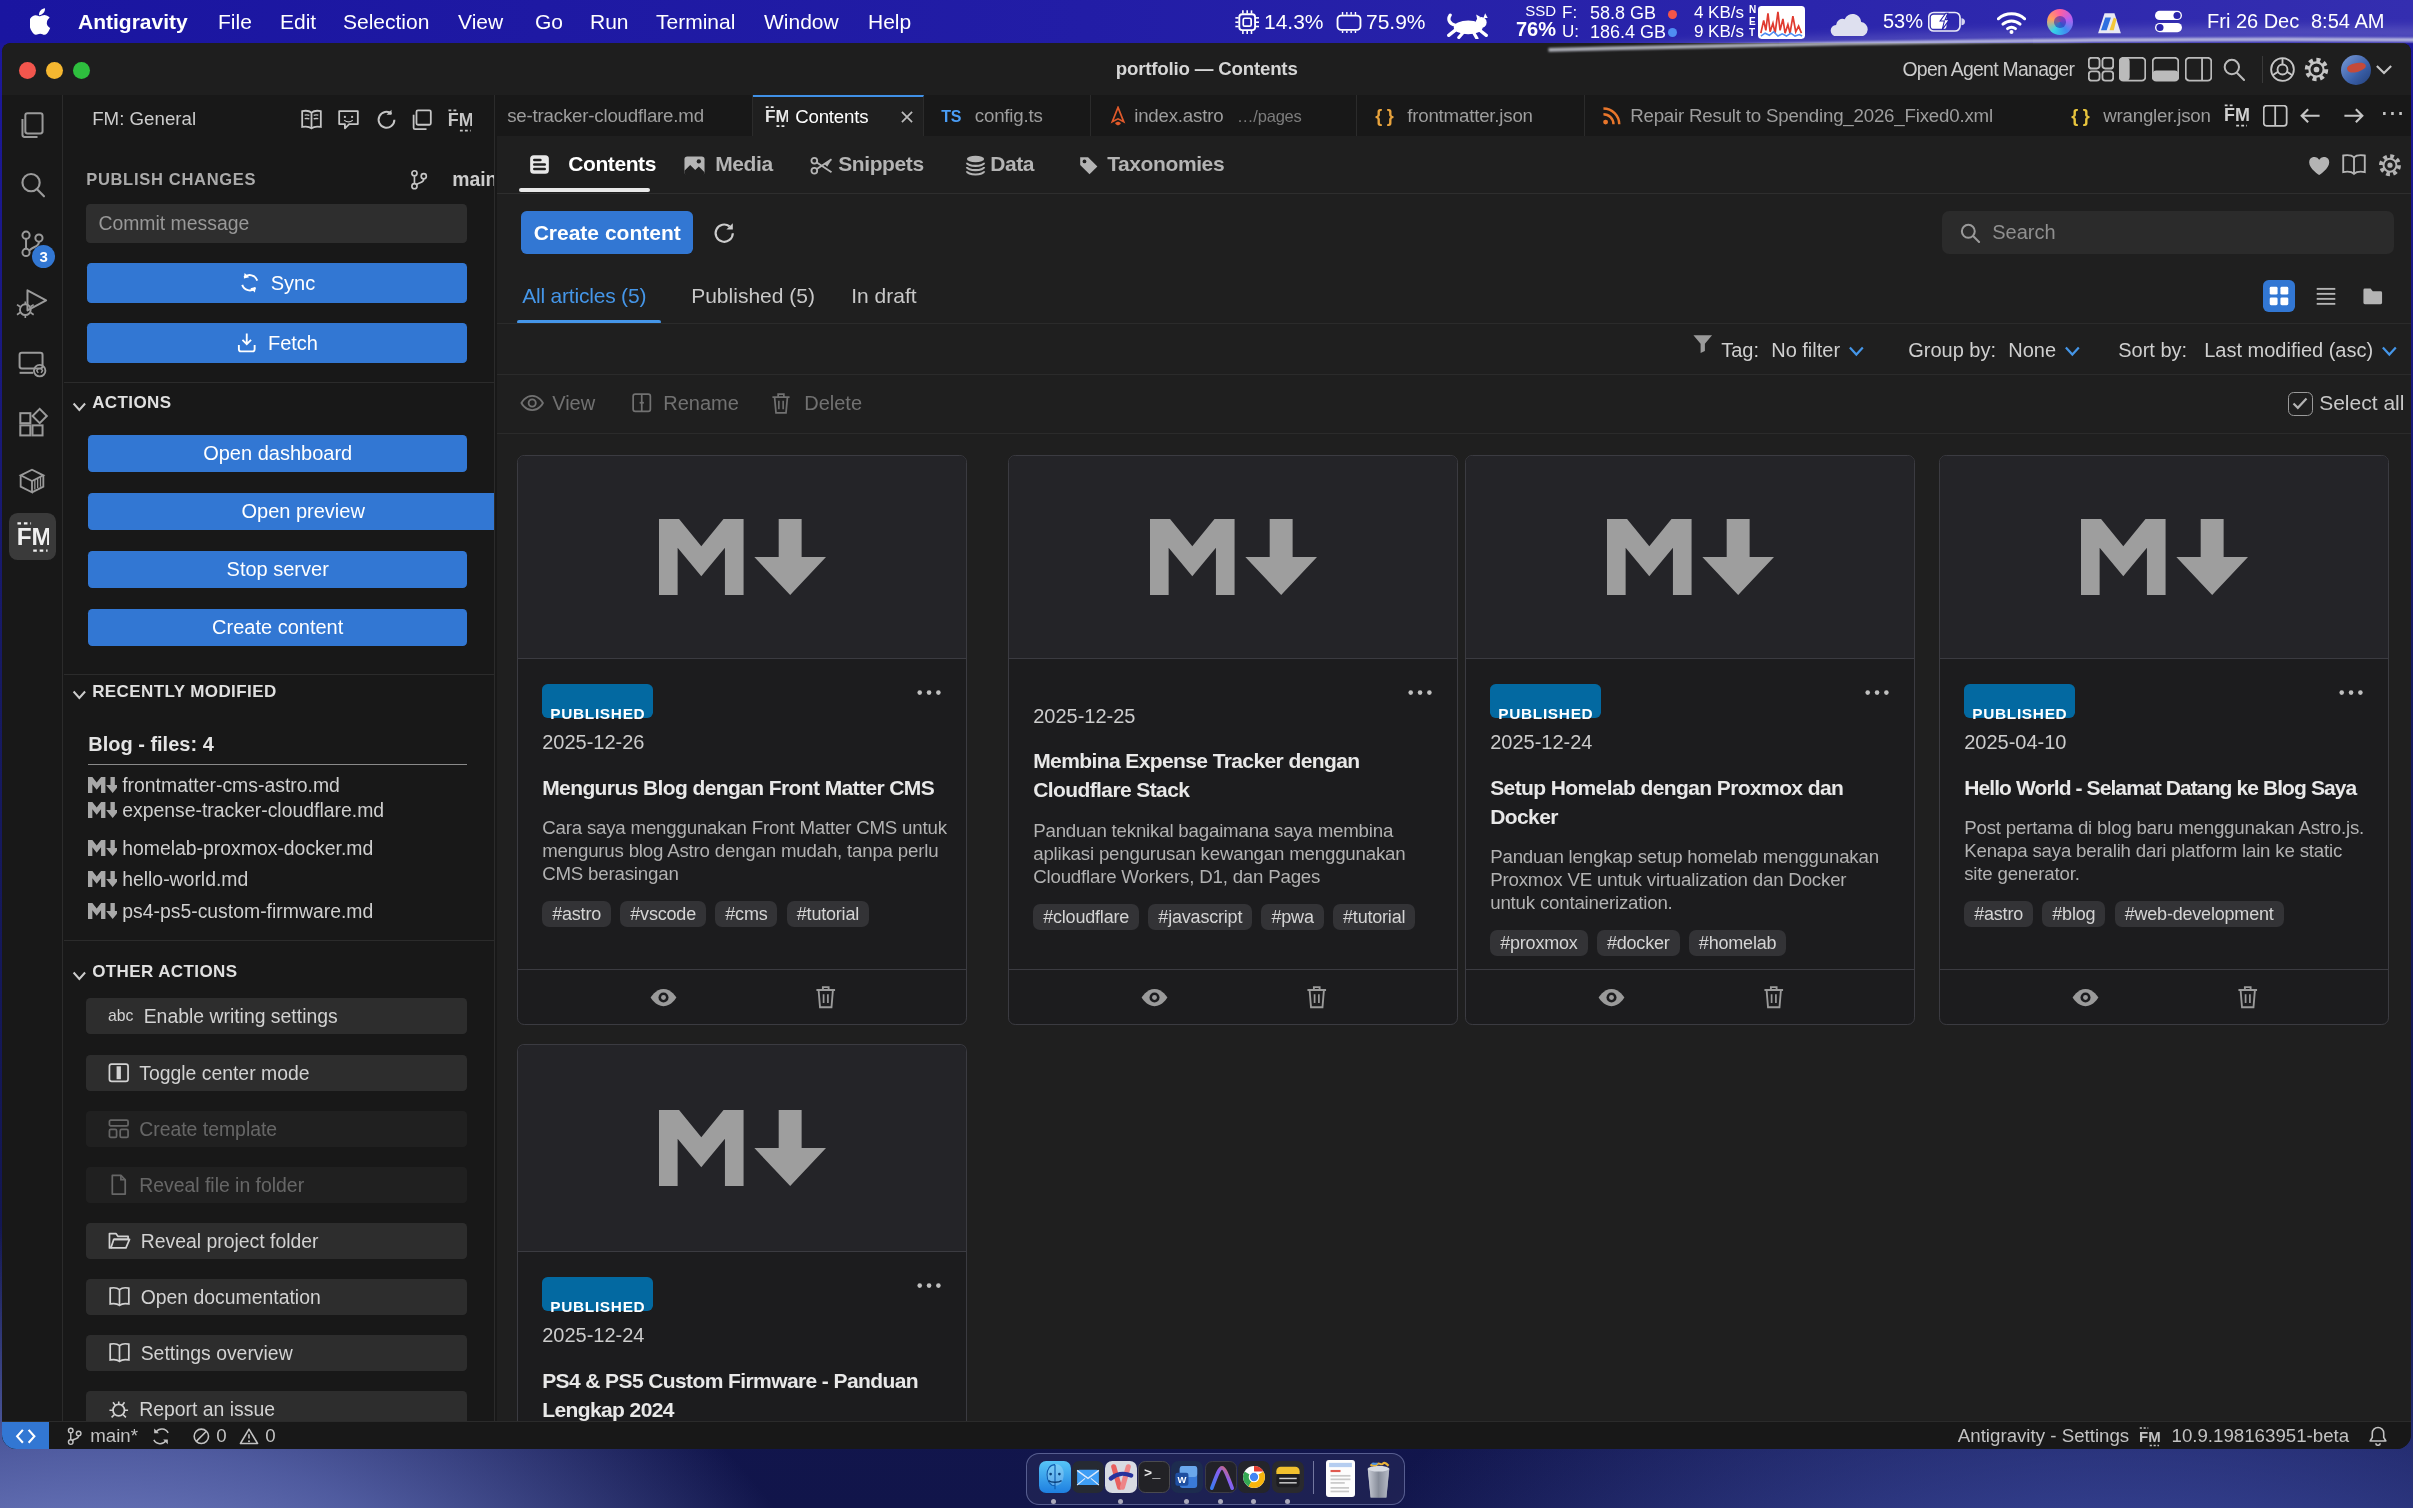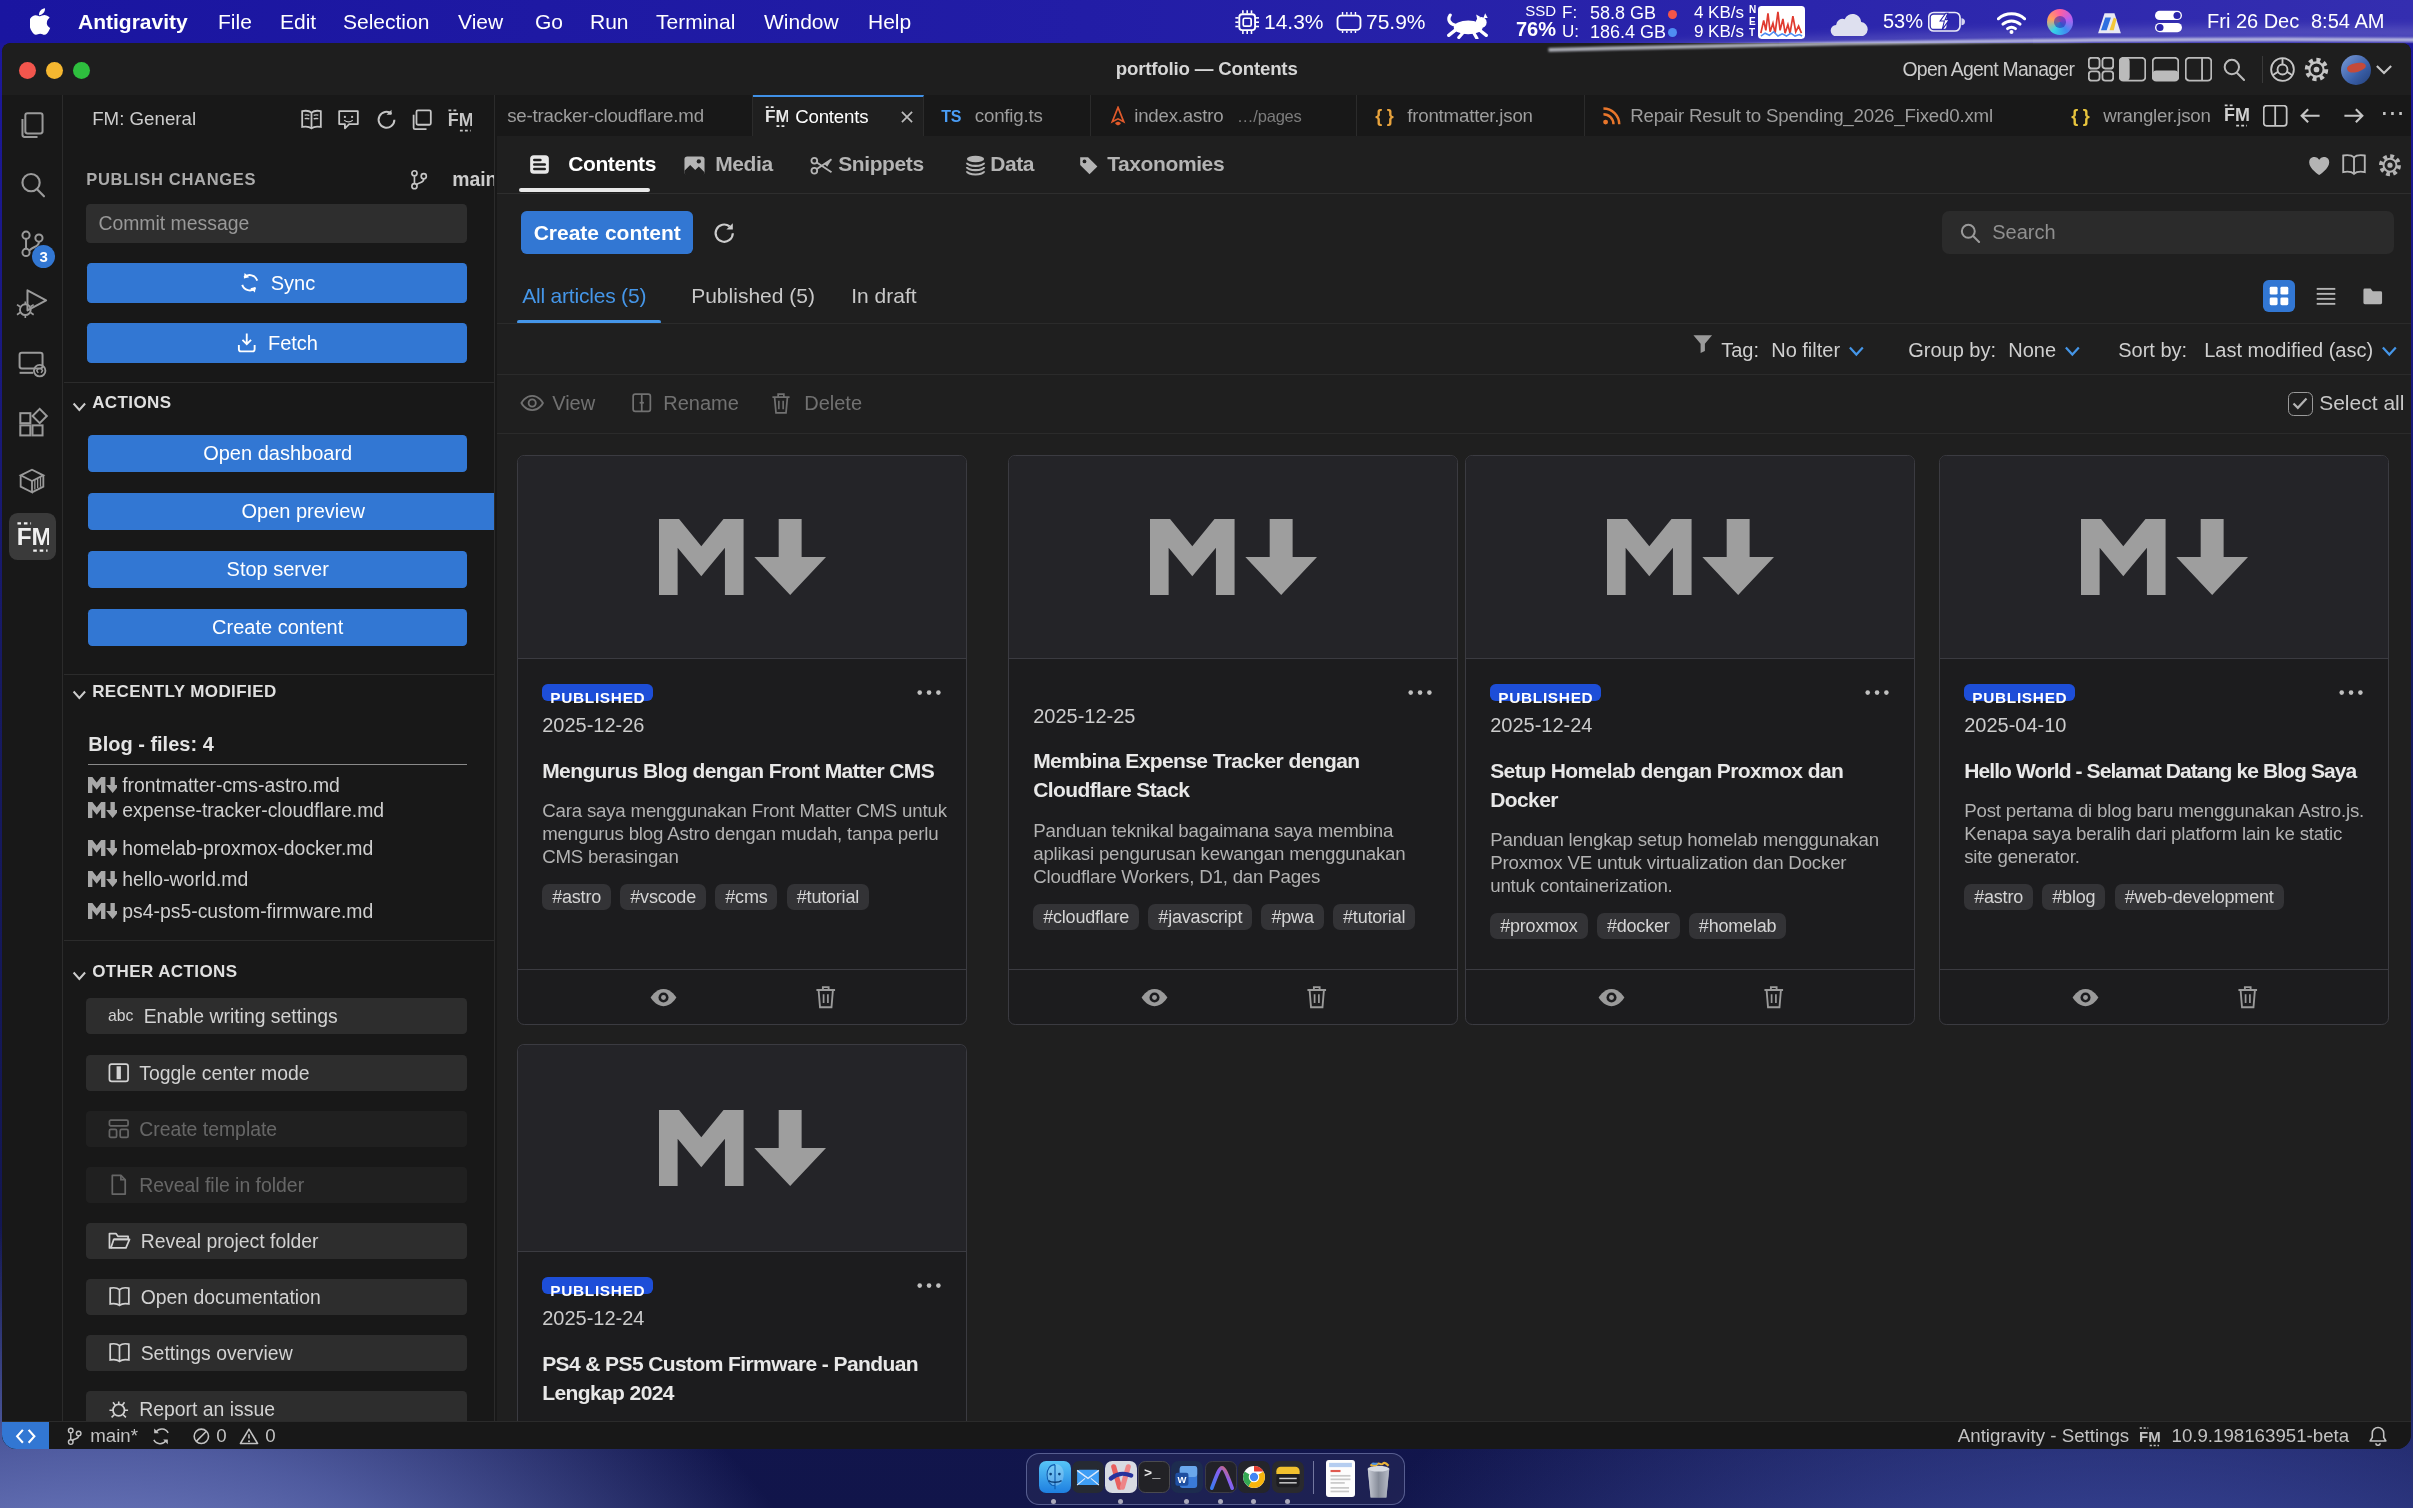--- a/index.html
+++ b/index.html
@@ -42,22 +42,22 @@
 .content {position:absolute; left:495px; top:93px; width:1916px; height:1285px; background:#1f1f1f; overflow:hidden;}
 .nav-it {position:absolute; top:0; height:55px; line-height:55px; color:#b4b4b4; font-size:21px; font-weight:700; white-space:nowrap; letter-spacing:-0.4px;}
 .blue-link {color:#4596e8;}
 .filt {position:absolute; top:188px; height:52px; line-height:52px; color:#cfcfcf; font-size:20px; white-space:nowrap;}
 .chev {position:absolute; top:207px;}
 .actit {position:absolute; top:244px; height:46px; line-height:46px; color:#b4b4b4; font-size:20px; opacity:0.55;}
 .card {position:absolute; width:450px; height:570px; background:#1c1c1e; border:1.4px solid #3b3b41; border-radius:7.2px; overflow:hidden;}
 .card-img {position:absolute; left:0; top:0; width:100%; height:203px; background:#242428; border-bottom:1.4px solid #3b3b41;
  display:flex; align-items:center; justify-content:center;}
 .card-body {position:absolute; left:0; top:204px; width:100%; padding:24px 24px 0;}
-.badge {display:inline-block; background:#1d4ed8; color:#ffffff; font-size:15.4px; font-weight:700; letter-spacing:0.7px;
- padding:0 8px; height:17px; line-height:27px; border-radius:5.7px; margin-bottom:14.4px;}
+.badge {display:inline-block; background:#0369a1; color:#ffffff; font-size:15.4px; font-weight:700; letter-spacing:0.7px;
+ padding:16px 8px; height:34px; line-height:27px; border-radius:5.7px; margin-bottom:14.4px;}
 .cdate {color:#cccccc; font-size:20px; line-height:21.5px; margin-bottom:18.7px;}
 .ctitle {color:#e8e8e8; font-size:21px; font-weight:700; line-height:29px; margin-bottom:14.4px; letter-spacing:-0.6px;}
 .ctitle div, .cdesc div {white-space:nowrap;}
 .cdesc {color:#b2b2b2; font-size:18.7px; line-height:23px; margin-bottom:16.5px; letter-spacing:-0.2px;}
 .ctags {display:flex; gap:9.3px; flex-wrap:nowrap;}
 .ctag {background:#333336; border-radius:7.2px; color:#d4d4d4; font-size:18px; height:26px; line-height:26px; padding:0 10px; white-space:nowrap; letter-spacing:-0.2px;}
 .cdots {position:absolute; right:21.5px; top:233px; color:#c0c0c0;}
 .cfoot {position:absolute; left:0; bottom:0; width:100%; height:55px; border-top:1.4px solid #3b3b41;}
 .f-eye {position:absolute; left:131px; top:16px;}
 .f-trash {position:absolute; left:297px; top:15px;}

